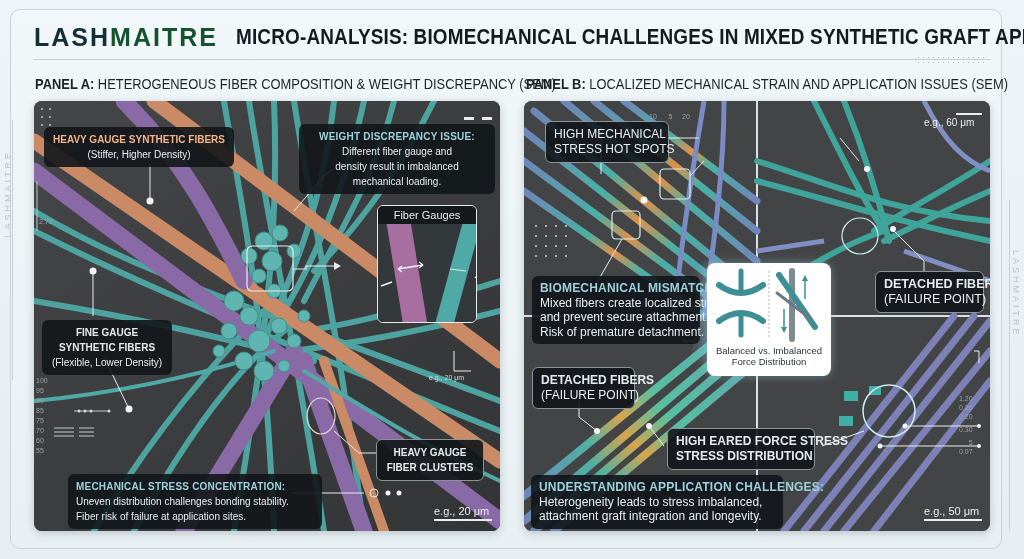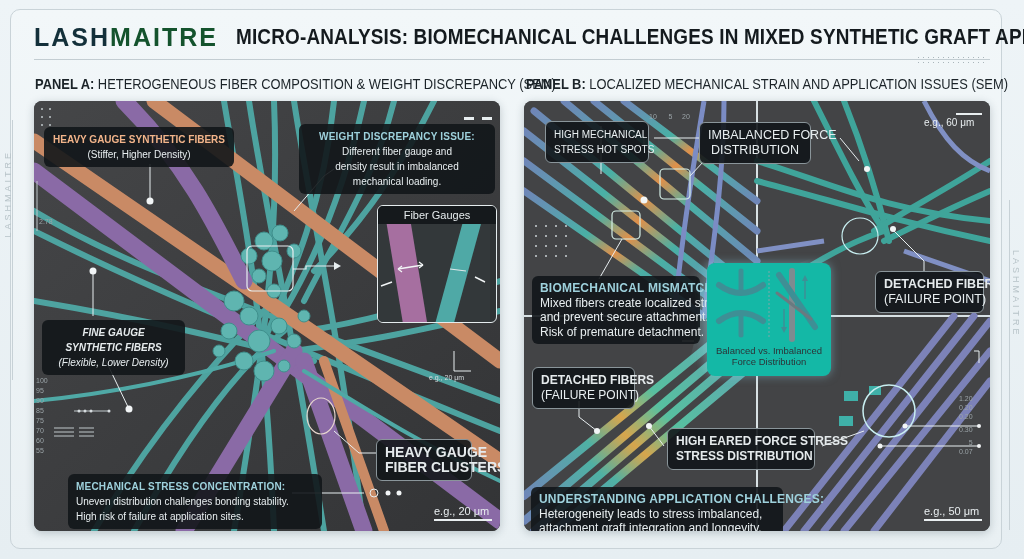--- a/index.html
+++ b/index.html
@@ -54,28 +54,28 @@
   .callout.center { text-align: center; }
   .callout .orange { color: #f2b48a; font-weight: 700; }
   .callout .white-bold { color: #e5eaec; font-weight: 700; }
   .callout span { display: block; white-space: nowrap; }
 
   .scale { position: absolute; color: #e9eef0; font-size: 11px; text-align: left; }
   .scale .bar { height: 2px; background: #e9eef0; margin-top: 2px; }
   .tiny { position: absolute; color: #9aa3a7; font-size: 7px; }
 
   .inset {
-    position: absolute; left: 343px; top: 104px; width: 120px; height: 118px;
+    position: absolute; left: 343px; top: 104px; width: 100px; height: 118px;
     border: 1.5px solid #e5ecee; border-radius: 6px; overflow: hidden; background: #2f3335;
   }
   .inset .ih { height: 18px; background: #15191c; color: #e6ecee; font-size: 11px; text-align: center; line-height: 18px; }
 
   .force-box {
     position: absolute; left: 183px; top: 162px; width: 124px; height: 113px;
-    background: #14b8a6; border-radius: 8px; box-shadow: 0 0 10px rgba(140,200,220,0.5);
+    background: #ffffff; border-radius: 8px; box-shadow: 0 0 10px rgba(140,200,220,0.5);
   }
   .force-box .cap { position: absolute; left: 0; right: 0; bottom: 9px; text-align: center; font-size: 9.5px; color: #2c3438; line-height: 11px; }
 </style>
 </head>
 <body>
 
 <div class="frame"></div>
 <div class="side-rule" style="left:12px;top:120px;height:260px;"></div>
 <div class="side-rule" style="right:14px;top:200px;height:330px;"></div>
 <div class="side-text left">LASHMAITRE</div>
@@ -248,37 +248,37 @@
       <path d="M20 -5 L38 105" stroke="#a66fa0" stroke-width="24"></path>
       <path d="M95 -5 L65 105" stroke="#4fa9a6" stroke-width="18"></path>
       <path d="M20 45 L45 41" stroke="#f2f5f6" stroke-width="1.5"></path>
         <path d="M20 45 l4 -3 M20 45 l4 3 M45 41 l-4 -3 M45 41 l-4 3" stroke="#f2f5f6" stroke-width="1.2"></path>
       <path d="M72 45 L88 47" stroke="#dfe8ea" stroke-width="1.2"></path>
       <path d="M3 62 L14 58" stroke="#f2f5f6" stroke-width="1.5"></path>
       <path d="M107 58 L97 53" stroke="#f2f5f6" stroke-width="1.5"></path>
     </svg>
   </div>
 
-  <div class="callout center" style="left:8px;top:219px;width:143px;font-style:italic;">
+  <div class="callout center" style="left:8px;top:219px;width:130px;">
     <span class="white-bold">FINE GAUGE</span>
     <span class="white-bold">SYNTHETIC FIBERS</span>
     <span>(Flexible, Lower Density)</span>
   </div>
 
   <div class="tiny" style="left:395px;top:273px;font-size:7px;color:#d6dcdf;">e.g., 20 μm</div>
 
-  <div class="callout center bordered" style="left:342px;top:338px;width:96px;font-size:14px;line-height:15px;">
+  <div class="callout center bordered" style="left:342px;top:338px;width:108px;font-size:10px;line-height:15px;">
     <span class="white-bold">HEAVY GAUGE</span>
     <span class="white-bold">FIBER CLUSTERS</span>
   </div>
 
   <div class="callout" style="left:6px;top:373px;width:254px;margin-left:28px;">
     <span class="hd">MECHANICAL STRESS CONCENTRATION:</span>
     <span>Uneven distribution challenges bonding stability.</span>
-    <span>High risk of failure at application sites.</span>
+    <span>Fiber risk of failure at application sites.</span>
   </div>
 
   <div class="scale" style="left:400px;top:404px;width:58px;">
     <div>e.g., 20 μm</div>
     <div class="bar"></div>
   </div>
 </div>
 
 <div class="panel panel-b">
   <svg class="bg" viewBox="0 0 466 430" preserveAspectRatio="none">
@@ -420,29 +420,25 @@
       <div style="margin-top:4px">0.30</div>
       <div style="margin-top:4px">5</div>
       <div>0.07</div>
   </div>
 
   <div class="scale" style="left:400px;top:12px;width:58px;font-size:10px;">
     <div class="bar" style="width:26px;margin-left:auto;margin-bottom:2px;margin-top:0;"></div>
     <div>e.g., 60 μm</div>
   </div>
 
-  <div class="callout center bordered" style="left:21px;top:20px;width:104px;font-size:10px;">
+  <div class="callout center bordered" style="left:21px;top:20px;width:124px;font-size:12px;">
     <span>HIGH MECHANICAL</span>
     <span>STRESS HOT SPOTS</span>
   </div>
 
-  <div class="callout center bordered" style="left:175px;top:21px;width:112px;font-size:12.5px;">
-    <span>IMBALANCED FORCE</span>
-    <span>DISTRIBUTION</span>
-  </div>
 
   <div class="callout" style="left:8px;top:175px;width:168px;font-size:12px;line-height:14.5px;">
     <span class="hd">BIOMECHANICAL MISMATCH:</span>
     <span>Mixed fibers create localized strain</span>
     <span>and prevent secure attachment.</span>
     <span>Risk of premature detachment.</span>
   </div>
 
   <div class="force-box">
     <svg width="124" height="80" viewBox="0 0 124 80">
@@ -477,21 +473,21 @@
   <div class="callout center bordered" style="left:8px;top:266px;width:103px;font-size:12px;">
     <span class="white-bold">DETACHED FIBERS</span>
     <span>(FAILURE POINT)</span>
   </div>
 
   <div class="callout center bordered" style="left:143px;top:327px;width:148px;font-size:12px;">
     <span class="white-bold">HIGH EARED FORCE STRESS</span>
     <span class="white-bold">STRESS DISTRIBUTION</span>
   </div>
 
-  <div class="callout" style="left:7px;top:374px;width:252px;font-size:12px;line-height:14.5px;margin-top:12px;">
+  <div class="callout" style="left:7px;top:374px;width:252px;font-size:12px;line-height:14.5px;">
     <span class="hd">UNDERSTANDING APPLICATION CHALLENGES:</span>
     <span>Heterogeneity leads to stress imbalanced,</span>
     <span>attachment graft integration and longevity.</span>
   </div>
 
   <div class="scale" style="left:400px;top:404px;width:58px;">
     <div>e.g., 50 μm</div>
     <div class="bar"></div>
   </div>
 </div>

